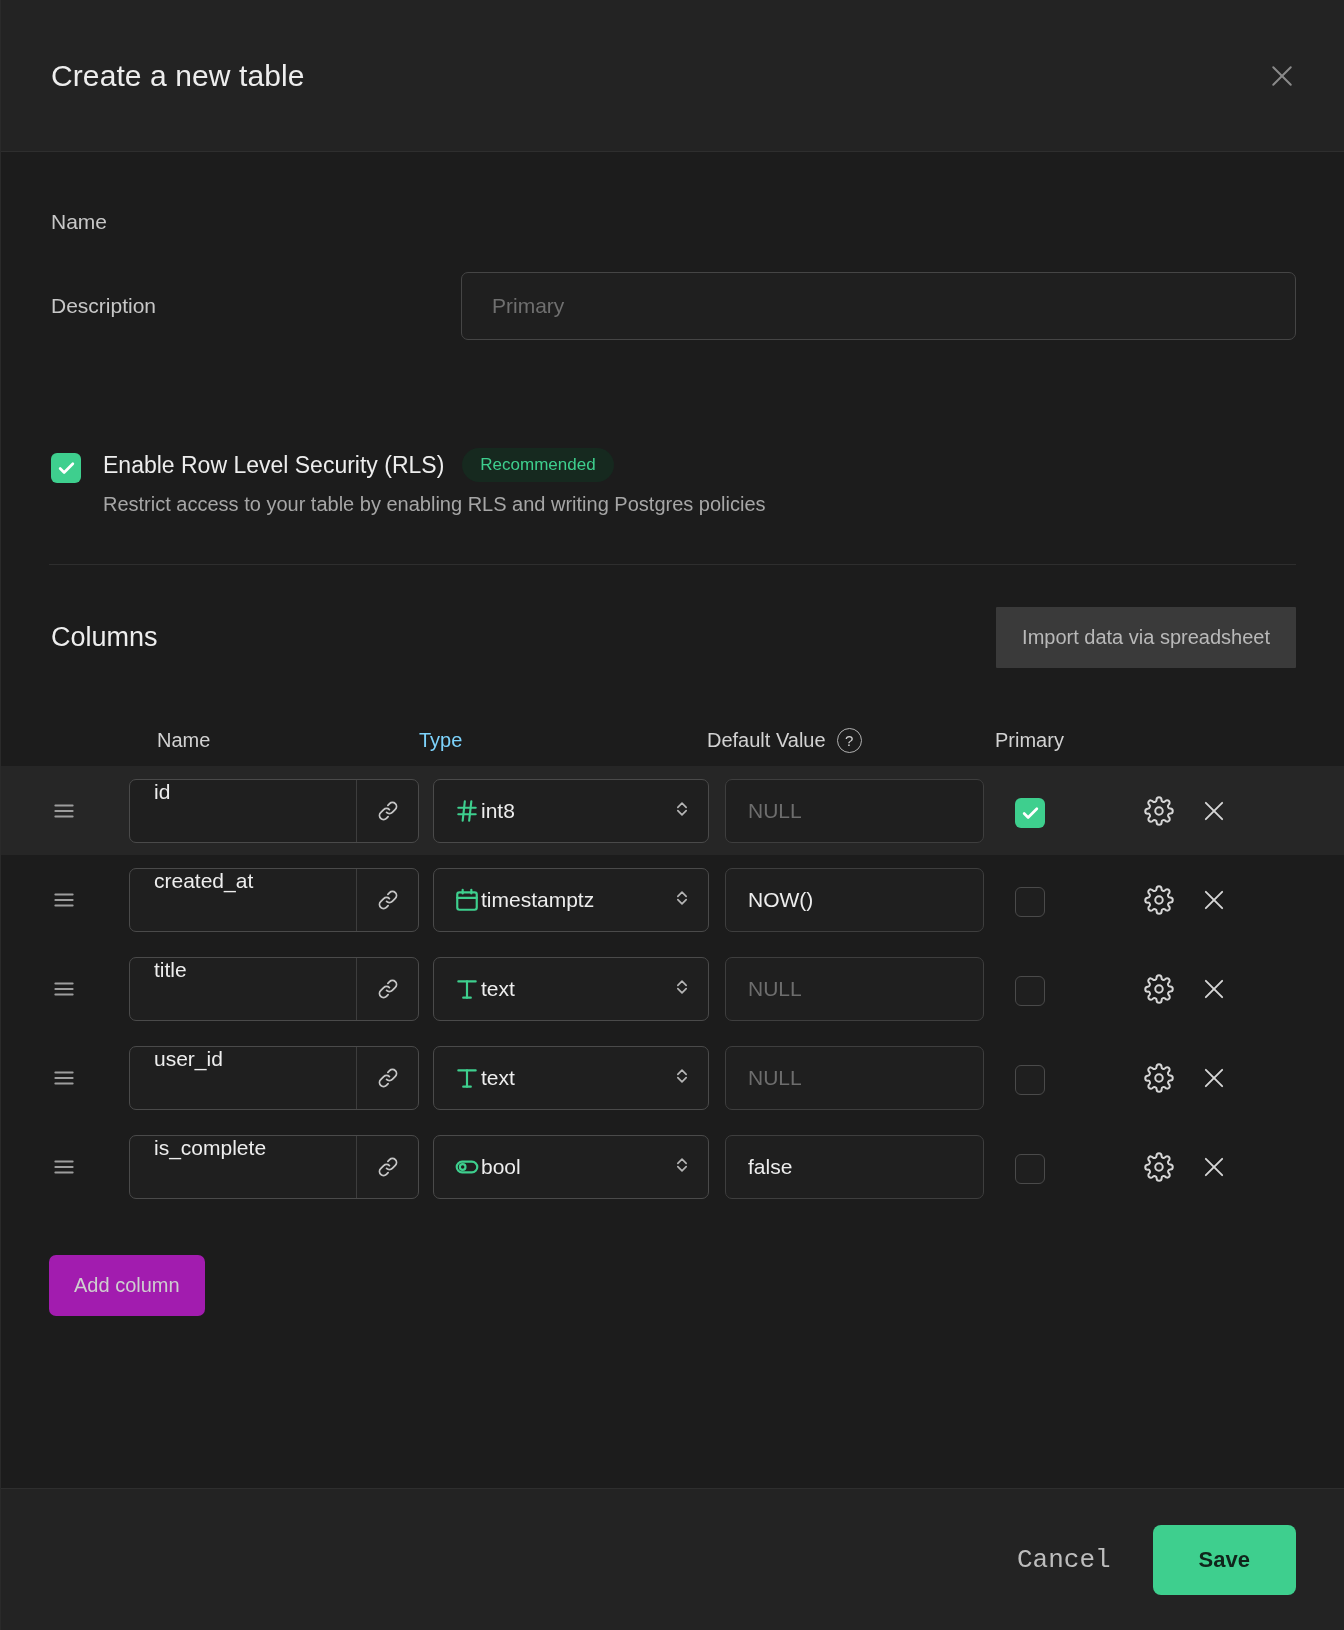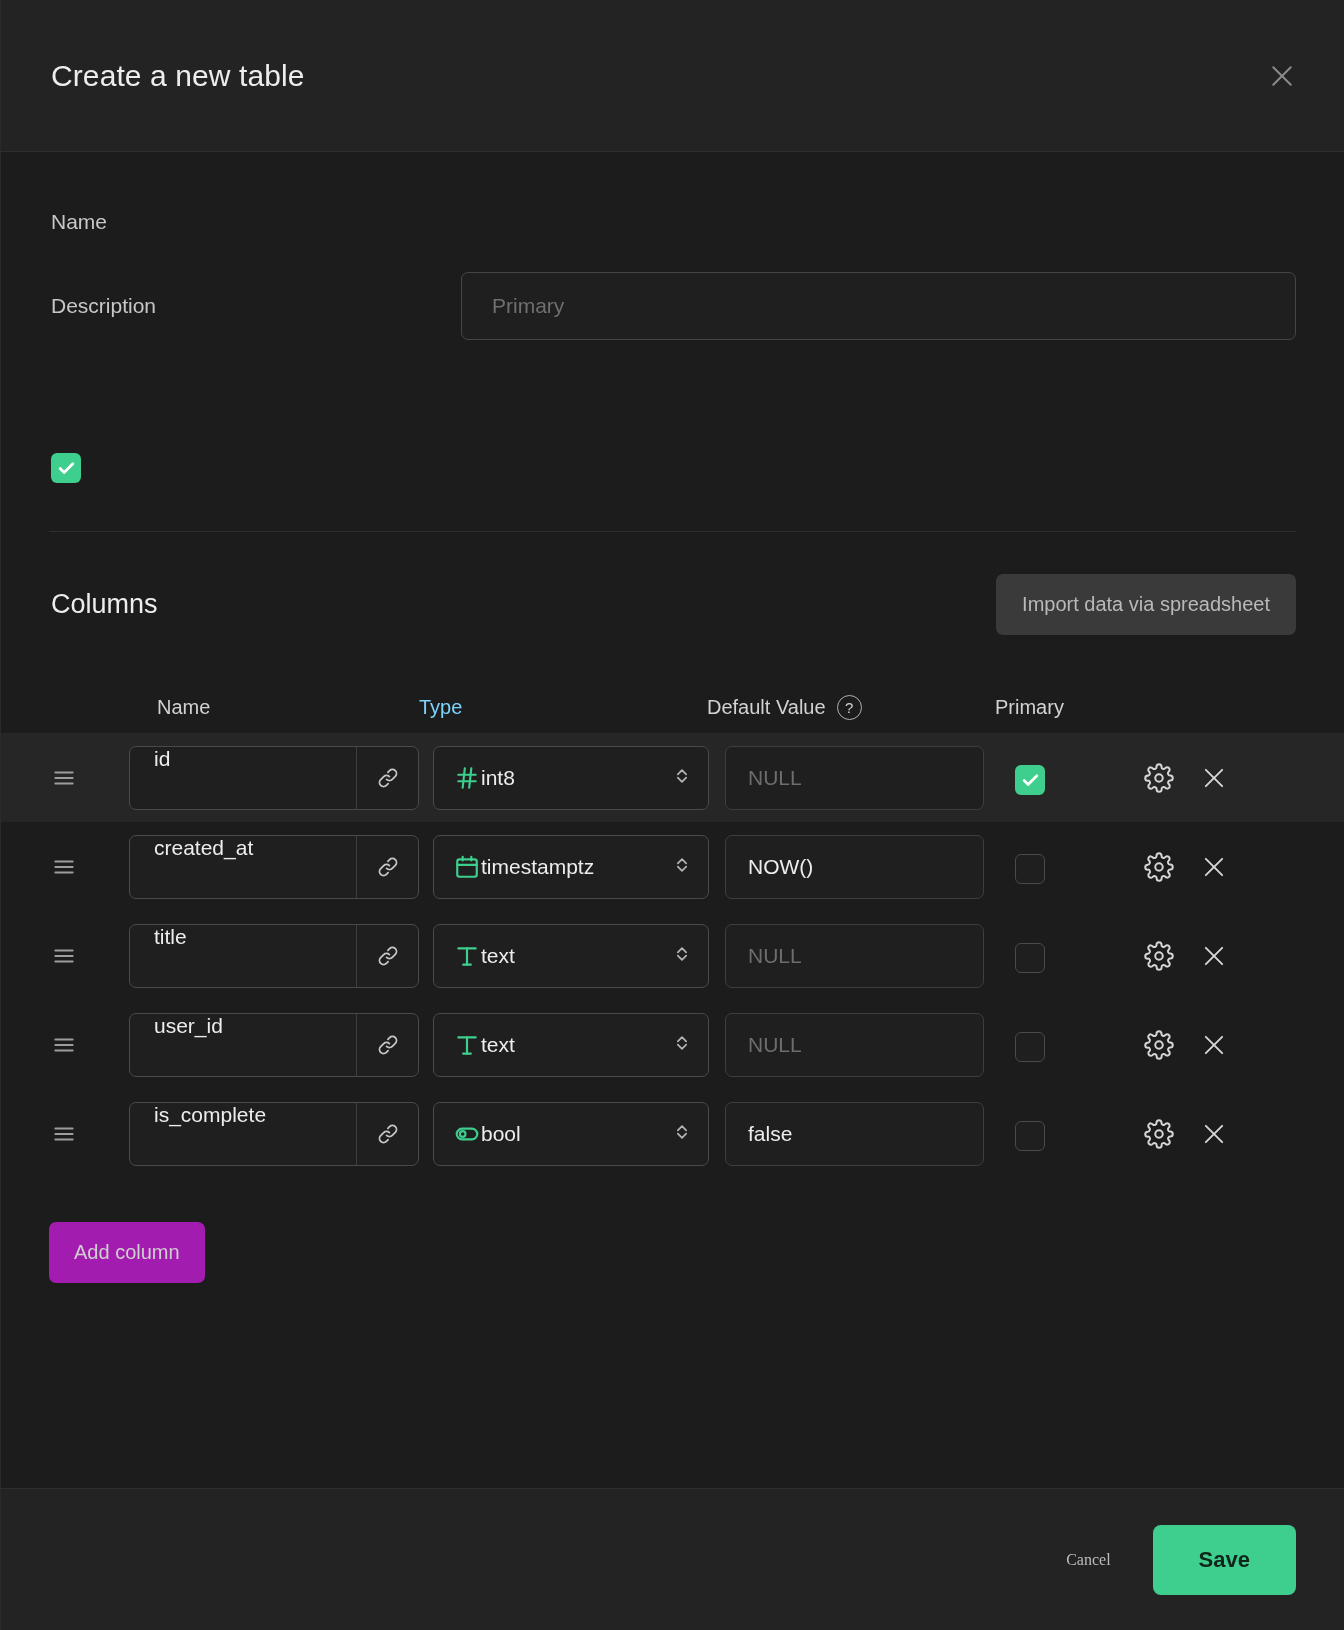--- a/index.html
+++ b/index.html
@@ -110,21 +110,21 @@
   .columns-head {
     display: flex; align-items: center; justify-content: space-between;
     padding: 42px 48px 0 50px;
   }
   .columns-title { font-size: 27px; color: #ededed; }
   .import-btn {
     background: #3a3a3a;
     color: #b9b9b9;
     font-size: 20px;
     padding: 19px 26px;
-    border-radius: 7px;
+    border-radius: 1px;
     cursor: pointer;
     border: none;
     font-family: inherit;
   }
 
   
   .col-table { margin-top: 46px; }
   .col-head-row {
     display: flex; align-items: center;
     padding-left: 50px;
@@ -228,22 +228,22 @@
   .footer {
     flex: 0 0 142px; height: 142px;
     background: #232323;
     border-top: 1px solid #2e2e2e;
     display: flex; align-items: center; justify-content: flex-end;
     gap: 32px;
     padding: 0 48px;
   }
   .cancel-btn {
     background: transparent; border: none;
-    color: #bdbdbd; font-size: 16px;
-    cursor: pointer; font-family: Liberation Serif, serif;
+    color: #bdbdbd; font-size: 26px;
+    cursor: pointer; font-family: Liberation Mono, monospace;
     padding: 14px 10px;
   }
   .save-btn {
     background: #3ecf8e; border: none;
     color: #10251b; font-size: 22px; font-weight: bold;
     padding: 22px 46px; border-radius: 8px;
     cursor: pointer; font-family: inherit;
   }
 </style>
 </head>
@@ -270,20 +270,27 @@
     <div class="field-row">
       <div class="field-label">Description</div>
       <div class="input-box placeholder">Primary</div>
     </div>
 
     <div class="rls">
       <div class="checkbox checked">
         <svg width="19" height="19" viewBox="0 0 24 24" fill="none" stroke="#ffffff" stroke-width="3.4" stroke-linecap="round" stroke-linejoin="round">
             <polyline points="20 6 9 17 4 12"></polyline>
           </svg>
+      </div>
+      <div class="rls-texts">
+        <div class="rls-title-line">
+          <span class="rls-title">Enable Row Level Security (RLS)</span>
+          <span class="badge">Recommended</span>
+        </div>
+        <div class="rls-desc">Restrict access to your table by enabling RLS and writing Postgres policies</div>
       </div>
     </div>
 
     <div class="divider"></div>
 
     <div class="columns-head">
       <div class="columns-title">Columns</div>
       <button class="import-btn">Import data via spreadsheet</button>
     </div>
 

